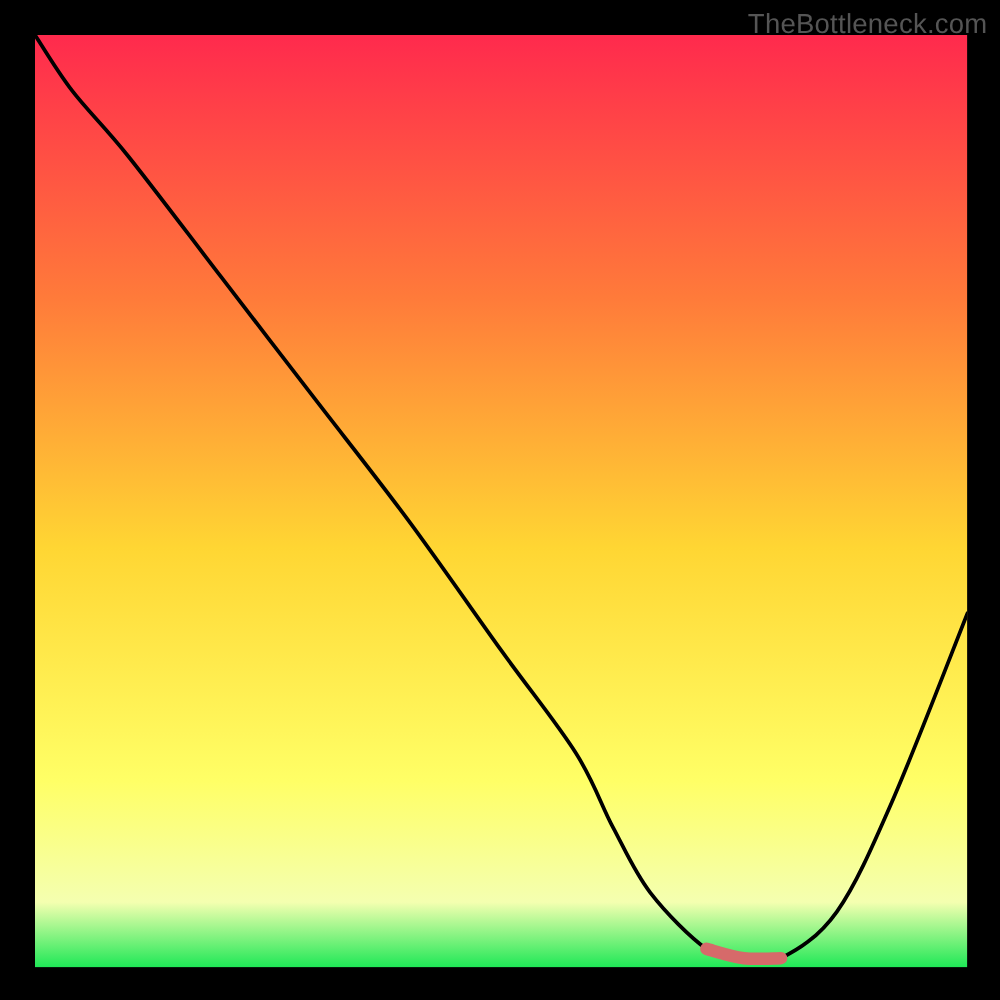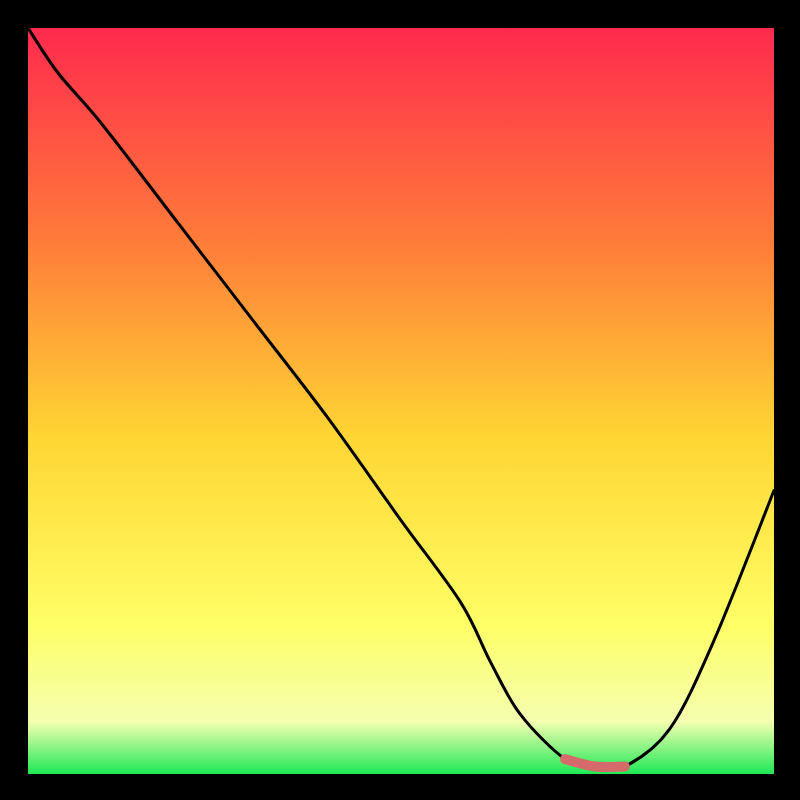--- a/index.html
+++ b/index.html
@@ -47,20 +47,21 @@
     left: 0;
     top: 0;
     width: 100%;
     height: 100%;
   }
 </style>
 </head>
 <body>
 
 <div class="container">
+  <div class="watermark">TheBottleneck.com</div>
 
   <div class="plot-area">
     <svg class="gradient" viewBox="0 0 746 746" preserveAspectRatio="none">
       <defs>
         <linearGradient id="bg" x1="0" y1="0" x2="0" y2="1">
           <stop id="g0" offset="0%" stop-color="#ff2a4d"></stop>
           <stop id="g1" offset="28%" stop-color="#ff7a3a"></stop>
           <stop id="g2" offset="55%" stop-color="#ffd633"></stop>
           <stop id="g3" offset="80%" stop-color="#ffff66"></stop>
           <stop id="g4" offset="93%" stop-color="#f4ffb0"></stop>

